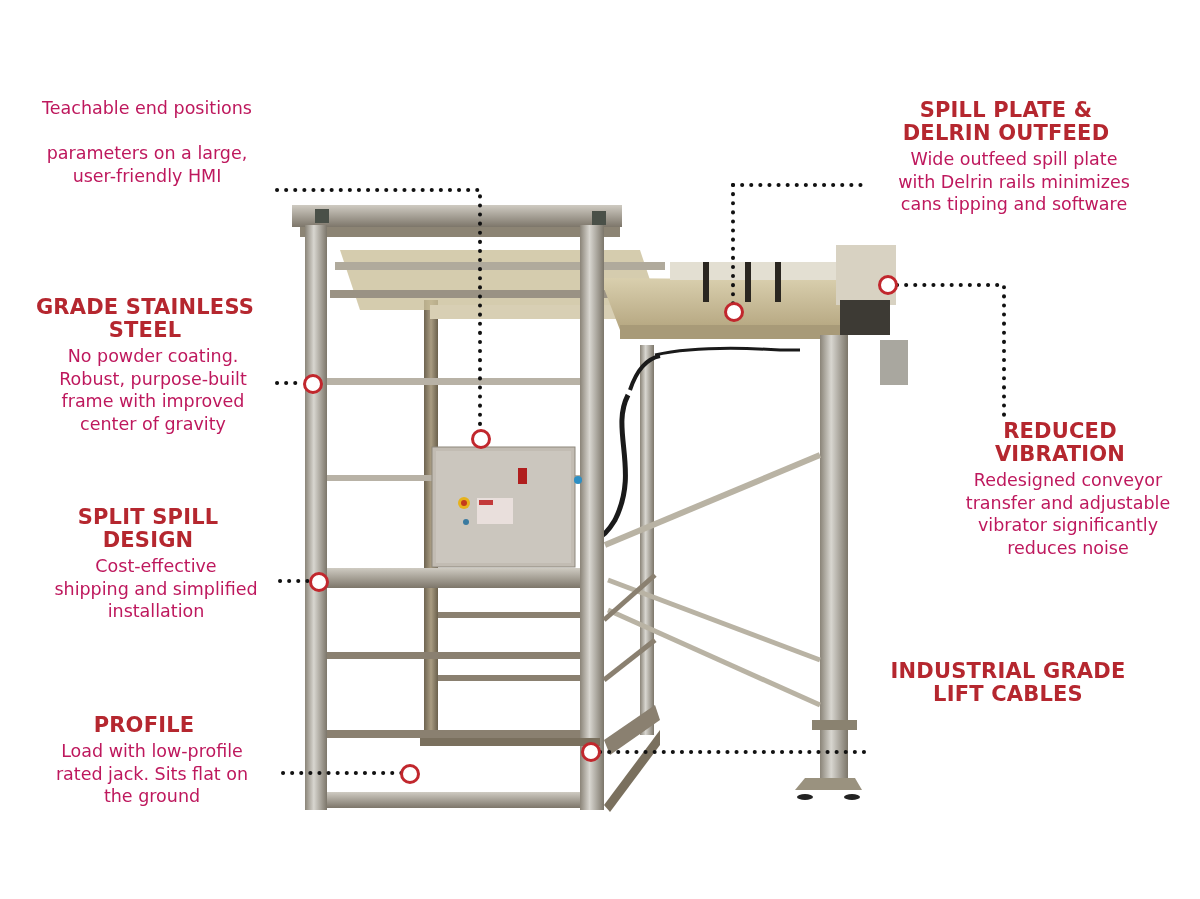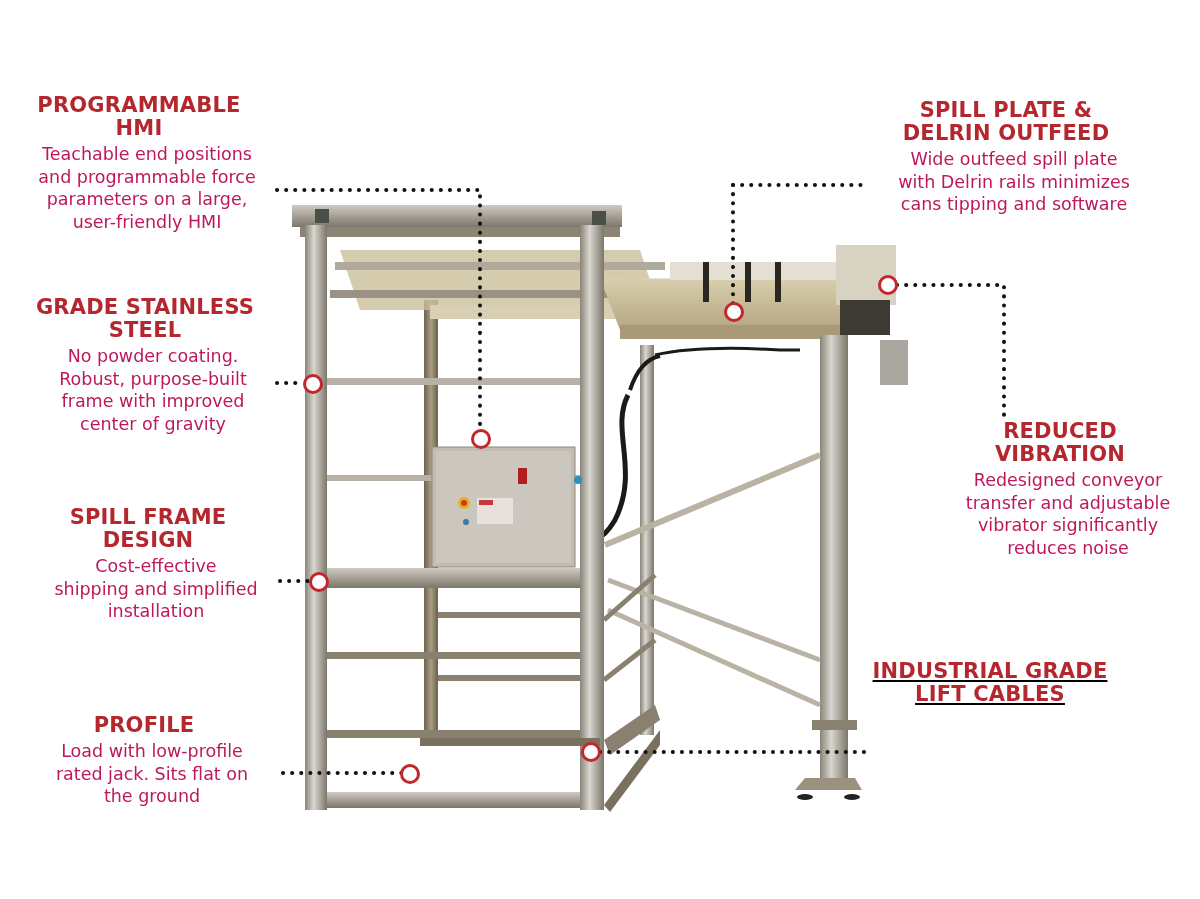--- a/index.html
+++ b/index.html
@@ -119,44 +119,43 @@
 
 <div class="marker" style="left:471px;top:429px;"></div>
 <div class="marker" style="left:303px;top:374px;"></div>
 <div class="marker" style="left:309px;top:572px;"></div>
 <div class="marker" style="left:400px;top:764px;"></div>
 <div class="marker" style="left:581px;top:742px;"></div>
 <div class="marker" style="left:724px;top:302px;"></div>
 <div class="marker" style="left:878px;top:275px;"></div>
 
 <div class="callout" style="left:0;top:94px;width:278px;">
-  <h2><span>PROGRAMMABLE</span><br><span>HMI</span></h2>
-  <p><span>Teachable end positions</span><br><span>and programmable force</span><br><span>parameters on a large,</span><br><span>user-friendly HMI</span></p>
+  <p><span>Teachable end positions</span><br><br><span>parameters on a large,</span><br><span>user-friendly HMI</span></p>
 </div>
 
 <div class="callout" style="left:0;top:296px;width:290px;">
   <h2><span>GRADE STAINLESS</span><br><span>STEEL</span></h2>
   <p><span>No powder coating.</span><br><span>Robust, purpose-built</span><br><span>frame with improved</span><br><span>center of gravity</span></p>
 </div>
 
 <div class="callout" style="left:0;top:506px;width:296px;">
-  <h2><span>SPILL FRAME</span><br><span>DESIGN</span></h2>
+  <h2><span>SPLIT SPILL</span><br><span>DESIGN</span></h2>
   <p><span>Cost-effective</span><br><span>shipping and simplified</span><br><span>installation</span></p>
 </div>
 
 <div class="callout" style="left:0;top:691px;width:288px;">
   <h2><br><span>PROFILE</span></h2>
   <p><span>Load with low-profile</span><br><span>rated jack. Sits flat on</span><br><span>the ground</span></p>
 </div>
 
 <div class="callout" style="left:858px;top:99px;width:296px;">
   <h2><span>SPILL PLATE &amp;</span><br><span>DELRIN OUTFEED</span></h2>
   <p><span>Wide outfeed spill plate</span><br><span>with Delrin rails minimizes</span><br><span>cans tipping and software</span></p>
 </div>
 
 <div class="callout" style="left:922px;top:420px;width:276px;">
   <h2><span>REDUCED</span><br><span>VIBRATION</span></h2>
   <p><span>Redesigned conveyor</span><br><span>transfer and adjustable</span><br><span>vibrator significantly</span><br><span>reduces noise</span></p>
 </div>
 
-<div class="callout" style="left:848px;top:660px;width:284px;text-decoration:underline;">
+<div class="callout" style="left:866px;top:660px;width:284px;">
   <h2><span>INDUSTRIAL GRADE</span><br><span>LIFT CABLES</span></h2>
 </div>
 
 </body></html>

